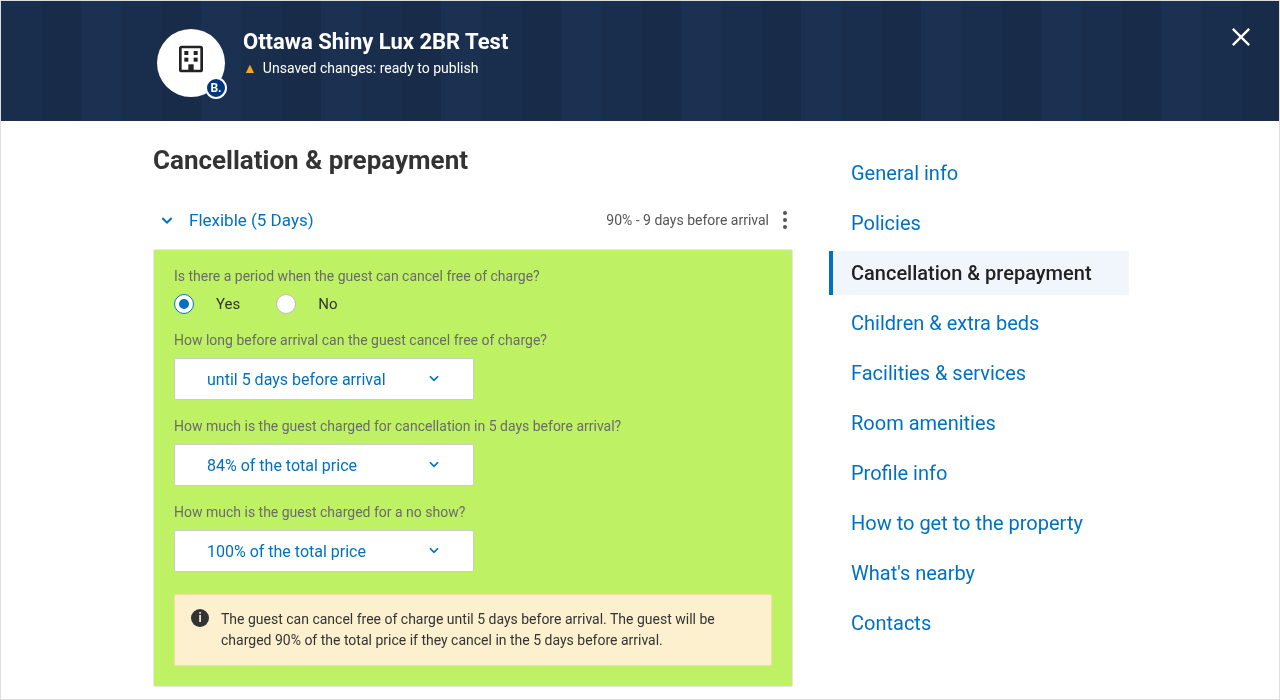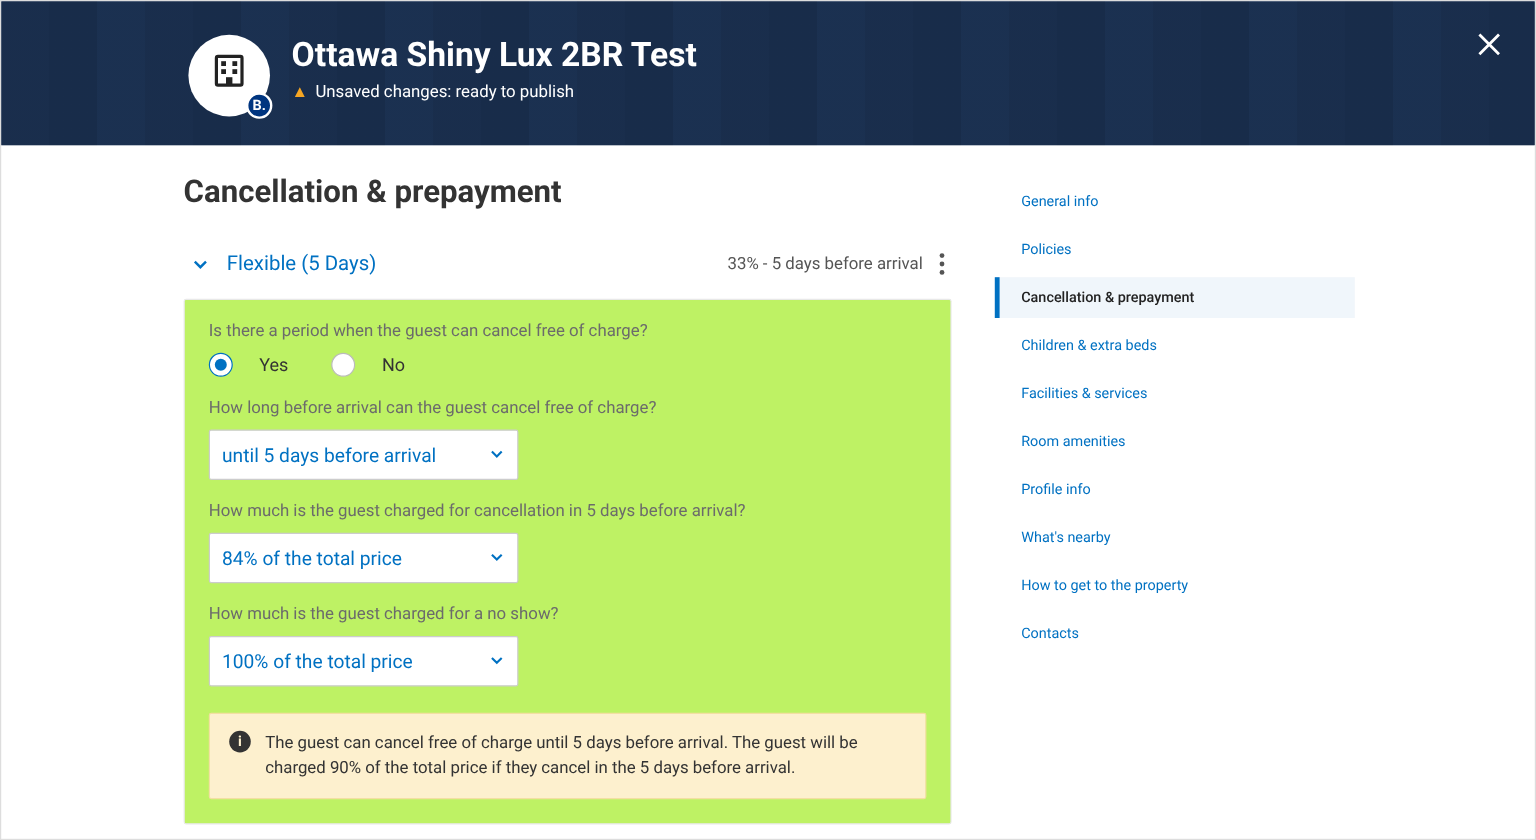--- a/index.html
+++ b/index.html
@@ -7,21 +7,21 @@
 .page { width: 1280px; height: 700px; position: relative; overflow: hidden; border: 1px solid #ddd; }
 
 
 .banner { height: 120px; background: linear-gradient(rgba(20,40,70,0.75), rgba(20,40,70,0.75)),
           repeating-linear-gradient(90deg, #2a3f5f 0 40px, #243855 40px 80px, #2f4a70 80px 120px);
           position: relative; color: #fff; padding-left: 156px; padding-top: 28px; }
 .banner .avatar { position: absolute; left: 156px; top: 28px; width: 68px; height: 68px; border-radius: 50%; background: #fff; display:flex; align-items:center; justify-content:center; }
 .banner .avatar .building { font-size: 32px; color: #222; }
 .banner .avatar .dot { position:absolute; right:-2px; bottom:-2px; width:22px; height:22px; border-radius:50%; background:#003580; color:#fff; font-size:12px; font-weight:700; display:flex; align-items:center; justify-content:center; border:2px solid #fff;}
 .banner .title-wrap { margin-left: 86px; }
-.banner h1 { font-size: 28px; font-weight: 700; }
+.banner h1 { font-size: 22px; font-weight: 700; }
 .banner .status { margin-top: 6px; font-size: 14px; color: #fff; display:flex; align-items:center; gap:6px;}
 .banner .status .warn { color: #f6a623; }
 .banner .close { position: absolute; right: 24px; top: 22px; width: 28px; height: 28px; cursor: pointer; color:#fff; }
 .banner .close svg { width:100%; height:100%; }
 
 
 .content { display: flex; padding: 24px 148px 0 152px; gap: 36px; }
 .main { flex: 1; max-width: 640px; }
 .side { width: 300px; }
 
@@ -35,29 +35,29 @@
 .kebab span{ width:4px; height:4px; background:#555; border-radius:50%; display:block;}
 
 .panel { background:#bef264; border:1px solid #e8e8e8; border-radius:2px; padding:18px 20px 20px 20px; margin-top:6px;}
 .q-label { color:#6b6b6b; font-size:14px; margin-bottom:10px; }
 .radio-row { display:flex; gap:36px; margin-bottom:18px; align-items:center;}
 .radio { display:flex; align-items:center; gap:22px; font-size:15px; color:#333; cursor:pointer;}
 .radio .dot { width:20px; height:20px; border-radius:50%; border:1px solid #bbb; background:#fff; position:relative;}
 .radio.selected .dot { border-color:#0071c2;}
 .radio.selected .dot::after { content:''; position:absolute; inset:4px; border-radius:50%; background:#0071c2;}
 
-.select { width:258px; height:42px; background:#fff; border:1px solid #ccc; border-radius:2px; display:flex; align-items:center; justify-content:space-between; padding:0 10px; color:#0071c2; font-size:16px; margin-bottom:18px; cursor:pointer;}
+.select { width:300px; height:42px; background:#fff; border:1px solid #ccc; border-radius:2px; display:flex; align-items:center; justify-content:space-between; padding:0 32px; color:#0071c2; font-size:16px; margin-bottom:18px; cursor:pointer;}
 .select .caret { color:#0071c2;}
 
 .info-callout { background:#fdf0ce; border:1px solid #f3dfa2; border-radius:2px; padding:14px 16px; display:flex; gap:12px; font-size:14px; color:#333; line-height:1.5;}
 .info-callout .icon{ width:18px; height:18px; flex:none; border-radius:50%; background:#333; color:#fdf0ce; font-size:12px; display:flex; align-items:center; justify-content:center; font-weight:700;}
 
 
 .nav { margin-top:6px;}
-.nav-item { padding:10px 18px; font-size:12px; color:#0071c2; cursor:pointer; border-left:4px solid transparent;}
+.nav-item { padding:10px 18px; font-size:20px; color:#0071c2; cursor:pointer; border-left:4px solid transparent;}
 .nav-item.active { background:#f0f6fb; color:#222; border-left:4px solid #0071c2; font-weight:500;}
 .nav-item + .nav-item { margin-top:6px;}
 </style>
 </head>
 <body>
 <div class="page">
 
 <div class="banner">
   <div class="avatar">
     <span class="building">
@@ -93,21 +93,21 @@
     <div class="accordion-header">
       <div class="left">
         <span class="chev">
           <svg viewBox="0 0 24 24" width="16" height="16" fill="none" stroke="#0071c2" stroke-width="3">
                 <path d="M5 9l7 7 7-7"></path>
               </svg>
         </span>
         <span>Flexible (5 Days)</span>
       </div>
       <div class="right">
-        <span>33% - 5 days before arrival</span>
+        <span>90% - 9 days before arrival</span>
         <div class="kebab">
               <span></span>
               <span></span>
               <span></span>
             </div>
       </div>
     </div>
 
     <div class="panel">
       <div class="q-label">Is there a period when the guest can cancel free of charge?</div>
@@ -162,21 +162,21 @@
 
   <div class="side">
     <div class="nav">
       <div class="nav-item">General info</div>
       <div class="nav-item">Policies</div>
       <div class="nav-item active">Cancellation &amp; prepayment</div>
       <div class="nav-item">Children &amp; extra beds</div>
       <div class="nav-item">Facilities &amp; services</div>
       <div class="nav-item">Room amenities</div>
       <div class="nav-item">Profile info</div>
+      <div class="nav-item">How to get to the property</div>
       <div class="nav-item">What's nearby</div>
-      <div class="nav-item">How to get to the property</div>
       <div class="nav-item">Contacts</div>
     </div>
 
   </div>
 </div>
 
 </div>
 
 </body></html>

